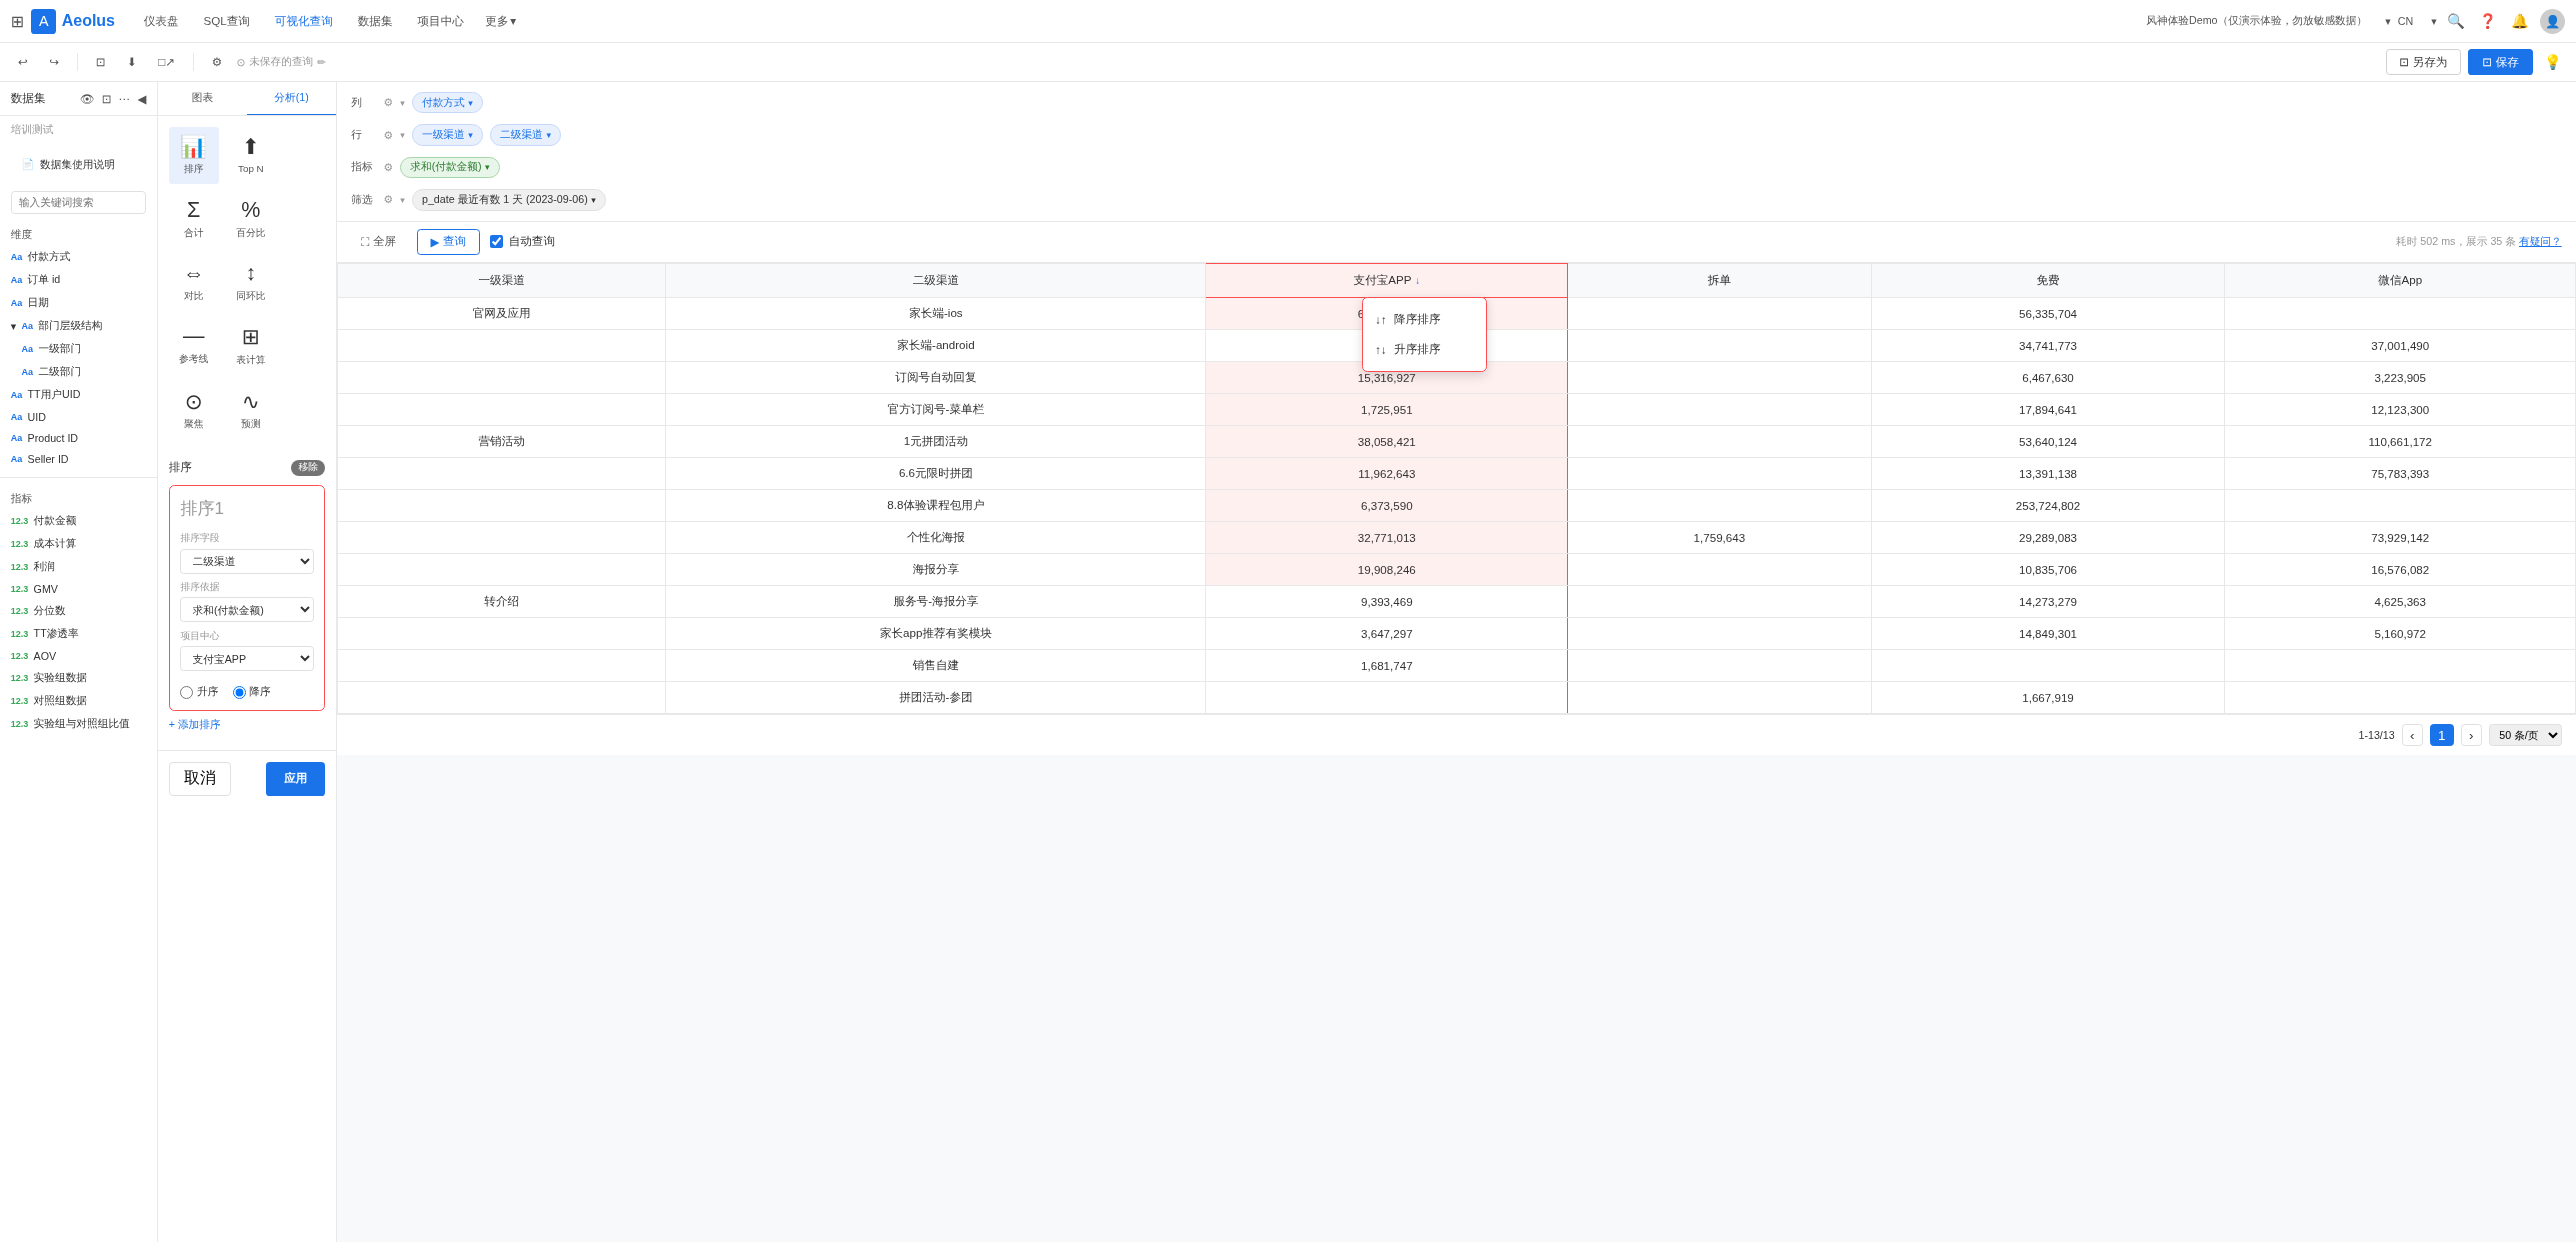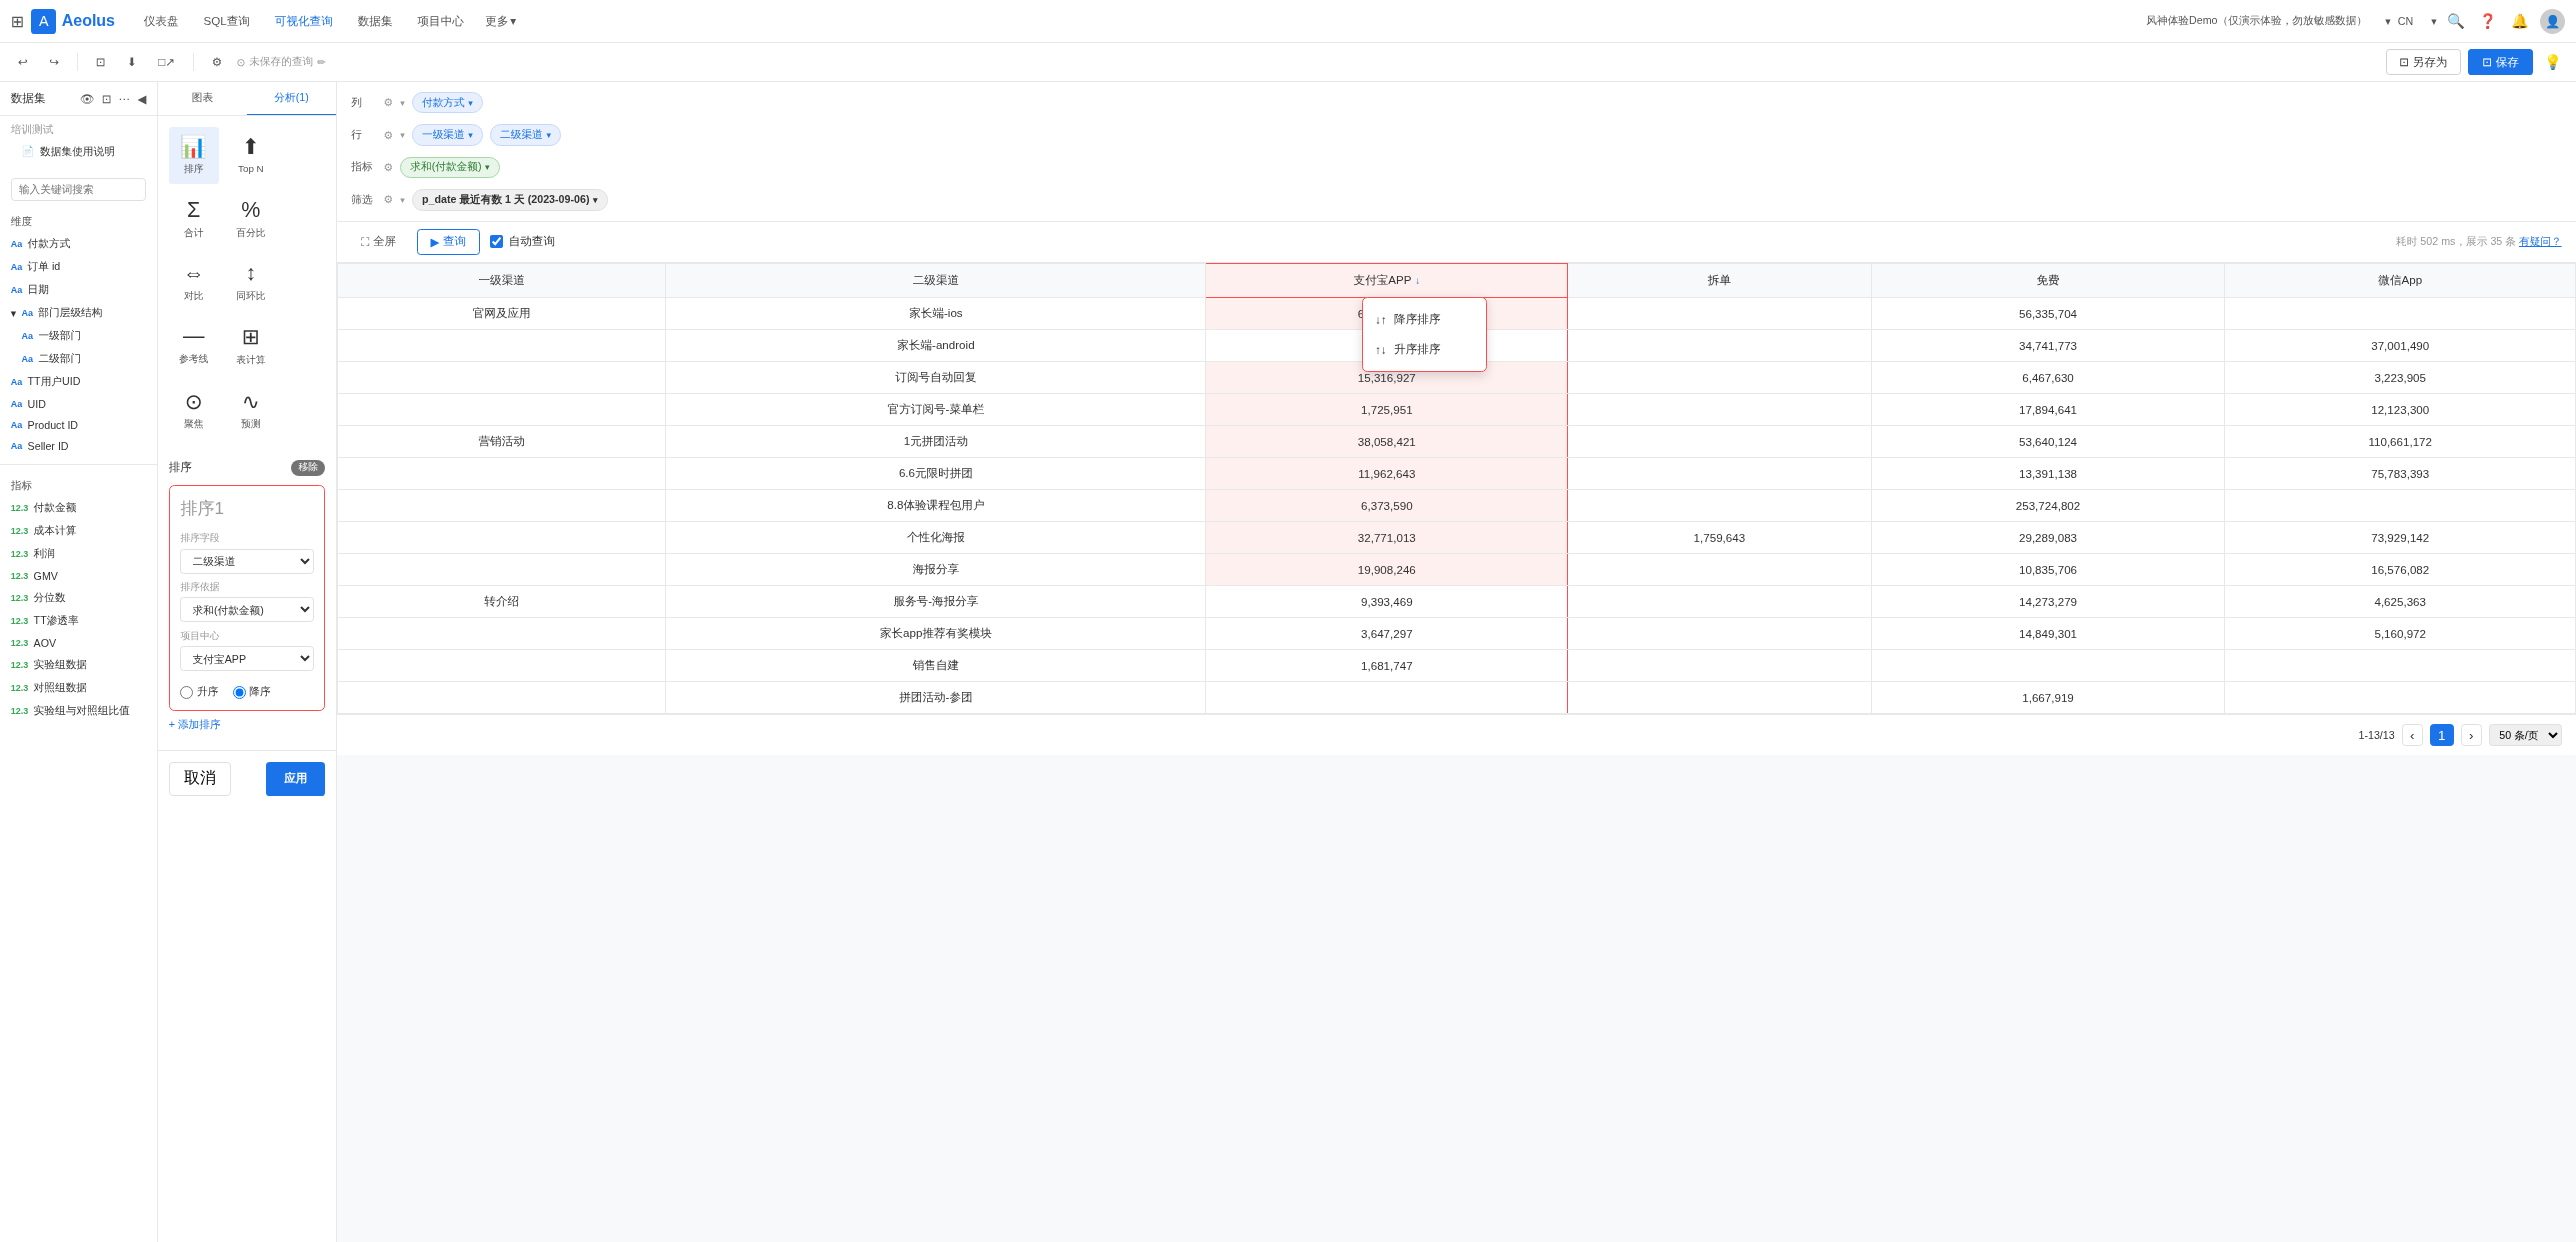--- a/index.html
+++ b/index.html
@@ -31,21 +31,21 @@
 
     
     .main-layout { display: flex; height: calc(100vh - 82px); }
 
     
     .sidebar { width: 158px; background: #fff; border-right: 0.9px solid #e8e8e8; display: flex; flex-direction: column; overflow: hidden; }
     .sidebar-header { display: flex; align-items: center; justify-content: space-between; padding: 9px 10.7px; border-bottom: 0.9px solid #e8e8e8; }
     .sidebar-title { font-size: 11.6px; font-weight: 500; }
     .sidebar-icons { display: flex; gap: 7.2px; color: #555; }
     .sidebar-section { padding: 7.2px 10.7px; }
-    .sidebar-section-label { font-size: 10.7px; color: #999; margin-bottom: 3px; }
+    .sidebar-section-label { font-size: 10.7px; color: #999; margin-bottom: 16px; }
     .sidebar-search { width: 100%; border: 0.9px solid #e0e0e0; border-radius: 3.6px; padding: 4.5px 7.2px; font-size: 10.7px; color: #999; }
     .sidebar-category { font-size: 10.7px; font-weight: 500; color: #555; padding: 7.2px 10.7px 3.6px; }
     .sidebar-item { display: flex; align-items: center; gap: 5.4px; padding: 4.5px 10.7px; cursor: pointer; font-size: 10.7px; color: #333; }
     .icon-text { color: #1a73e8; font-weight: bold; font-size: 9px; }
     .icon-num { color: #34a853; font-weight: bold; font-size: 9px; }
     .sidebar-divider { height: 0.9px; background: #e8e8e8; margin: 7.2px 0; }
 
     
     .middle-panel { width: 179px; background: #fff; border-right: 0.9px solid #e8e8e8; overflow-y: auto; }
     .panel-tabs { display: flex; border-bottom: 0.9px solid #e8e8e8; }
@@ -71,21 +71,21 @@
     .btn-apply { background: #1a73e8; color: white; border: none; padding: 7px 18px; border-radius: 3.6px; cursor: pointer; font-size: 11.6px; font-weight: bold; }
 
     
     .right-content { flex: 1; display: flex; flex-direction: column; overflow: hidden; background: #f8f9fa; }
     .config-bar { background: #fff; border-bottom: 0.9px solid #e8e8e8; padding: 7.2px 14.3px; display: flex; flex-direction: column; gap: 5.4px; }
     .config-row { display: flex; align-items: center; gap: 7.2px; min-height: 27px; }
     .config-label { font-size: 10.7px; color: #555; width: 25px; flex-shrink: 0; }
     .config-gear { color: #999; font-size: 10.7px; cursor: pointer; }
     .config-chip { display: flex; align-items: center; gap: 3.6px; background: #e8f0fe; border: 0.9px solid #c5d8fc; border-radius: 10.7px; padding: 2.7px 9px; font-size: 10.7px; color: #1a73e8; cursor: pointer; }
     .config-chip-green { background: #e8f5e9; border-color: #a5d6a7; color: #2e7d32; }
-    .filter-chip { display: flex; align-items: center; gap: 3.6px; background: #f0f0f0; border: 0.9px solid #e0e0e0; border-radius: 10.7px; padding: 2.7px 9px; font-size: 10.7px; color: #333; cursor: pointer; font-weight: bold; }
+    .filter-chip { display: flex; align-items: center; gap: 3.6px; background: #f0f0f0; border: 0.9px solid #e0e0e0; border-radius: 10.7px; padding: 2.7px 9px; font-size: 10.7px; color: #333; cursor: pointer; }
     .chip-arrow { font-size: 9px; }
 
     
     .query-bar { display: flex; align-items: center; gap: 10.7px; background: #fff; border-bottom: 0.9px solid #e8e8e8; padding: 7.2px 14.3px; }
     .btn-fullscreen { display: flex; align-items: center; gap: 3.6px; font-size: 11.6px; color: #555; cursor: pointer; padding: 4.5px 9px; border-radius: 3.6px; border: 0.9px solid transparent; }
     .btn-query { display: flex; align-items: center; gap: 3.6px; background: #fff; border: 0.9px solid #1a73e8; color: #1a73e8; padding: 4.5px 12.5px; border-radius: 3.6px; cursor: pointer; font-size: 11.6px; }
     .auto-query { display: flex; align-items: center; gap: 5.4px; font-size: 11.6px; color: #333; cursor: pointer; }
     .checkbox-blue { accent-color: #1a73e8; }
     .query-info { margin-left: auto; font-size: 10.7px; color: #999; }
     .query-link { color: #1a73e8; cursor: pointer; text-decoration: underline; }

